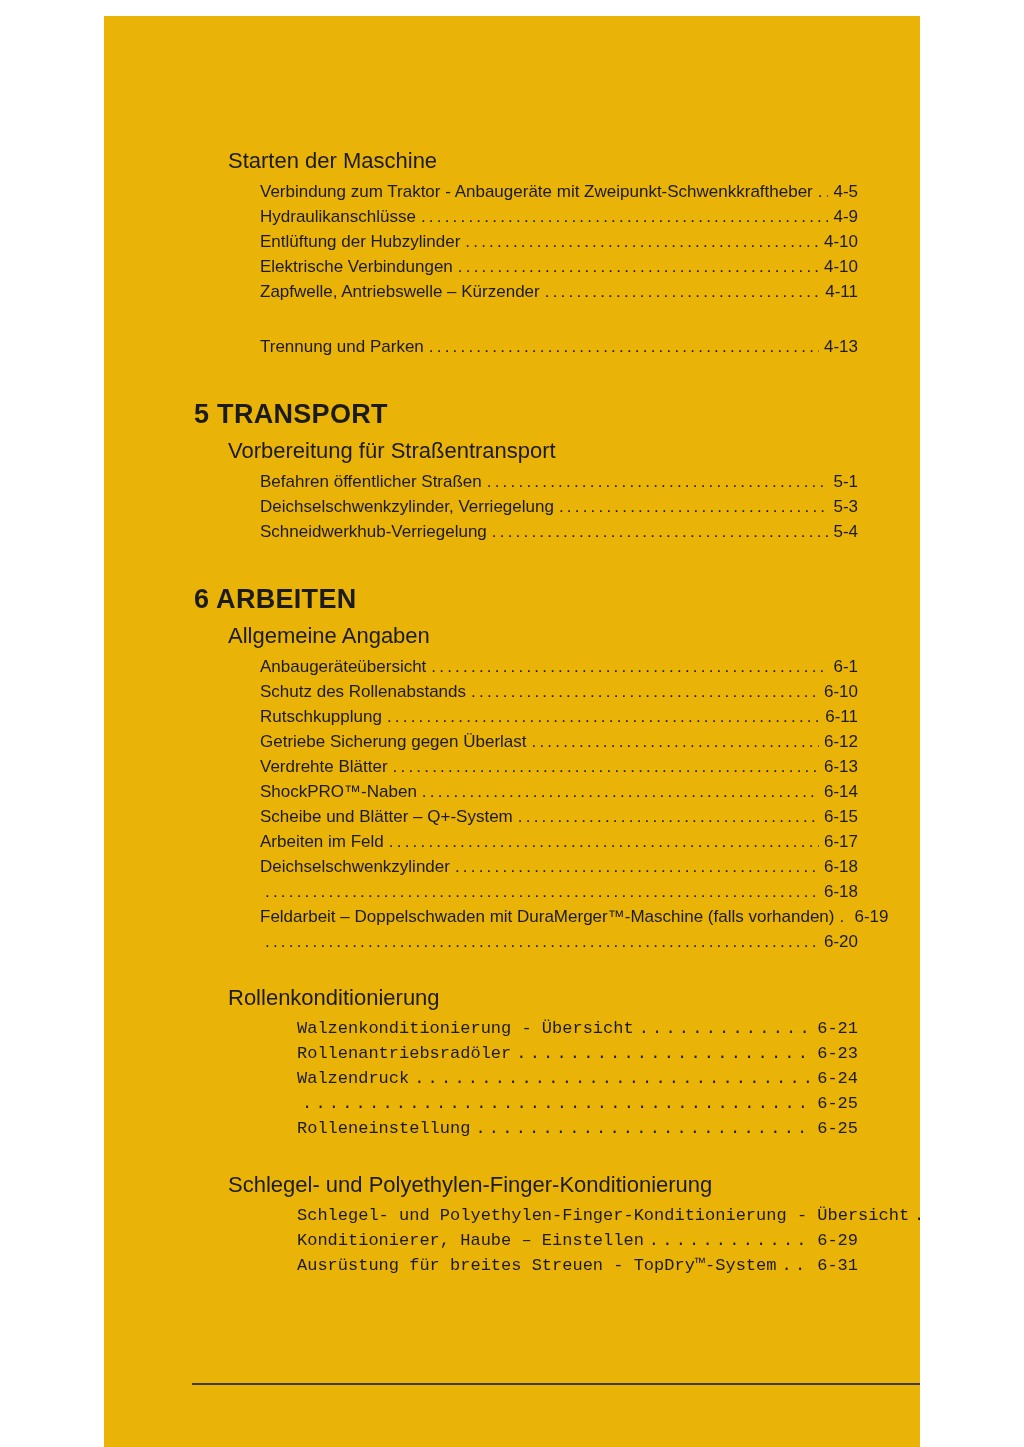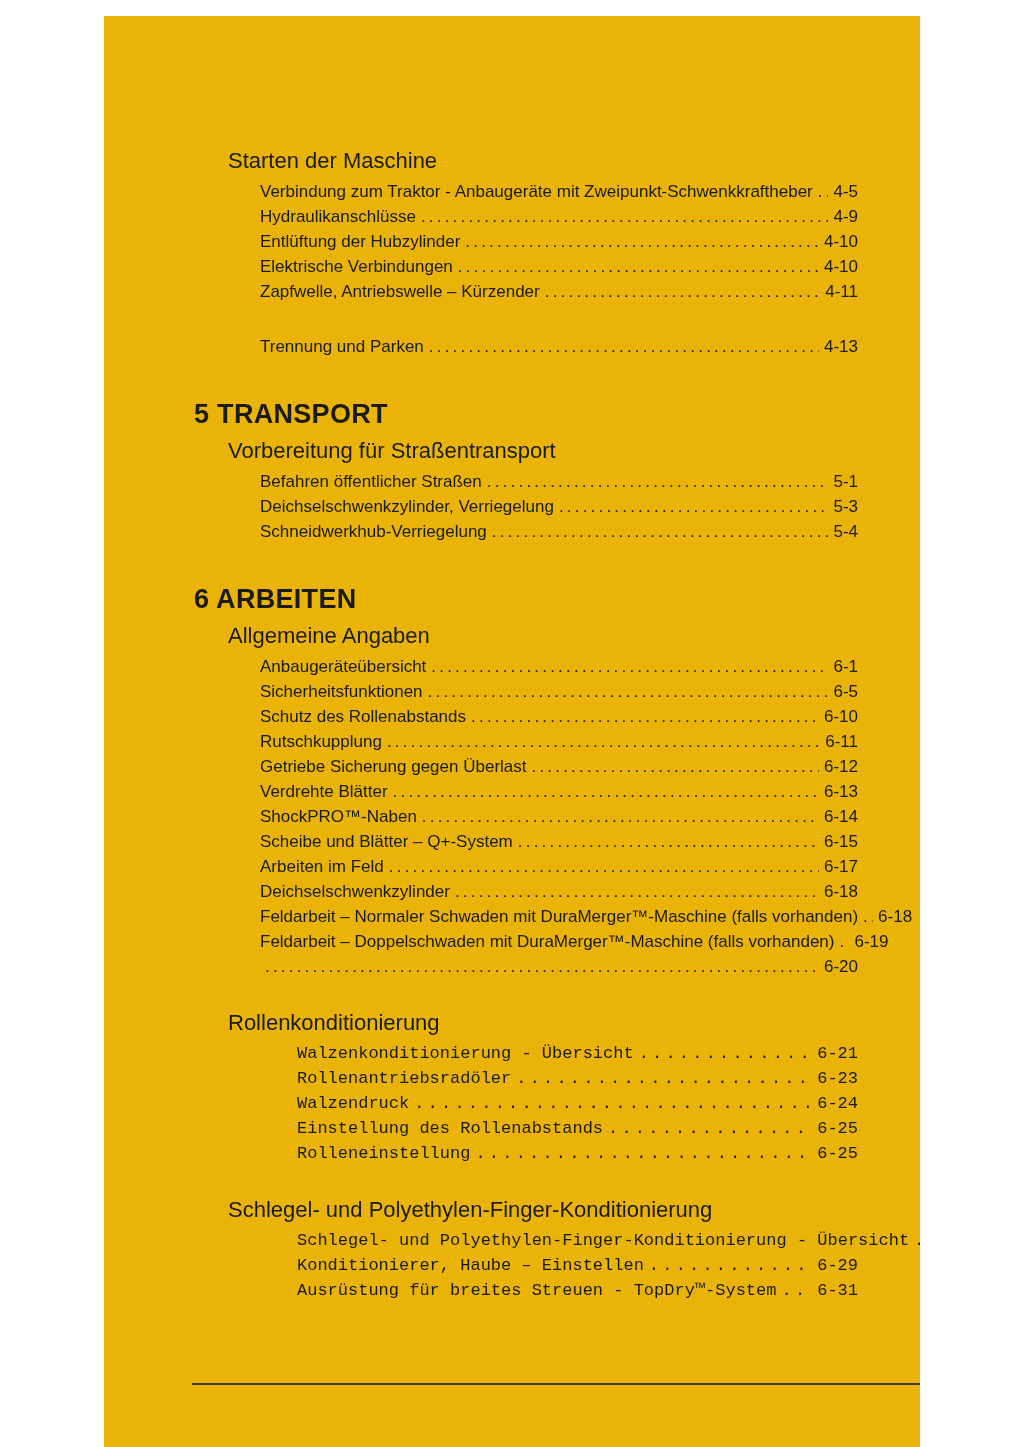--- a/index.html
+++ b/index.html
@@ -157,25 +157,20 @@
       <div class="chapter">6 ARBEITEN</div>
       <div class="section">
         <div class="section-title">Allgemeine Angaben</div>
         <div class="entries">
           <div class="entry">
             <span class="label">Anbaugeräteübersicht</span>
             <span class="leader"></span>
             <span class="page-num">6-1</span>
           </div>
           <div class="entry">
-            <span class="label">Sicherheitsfunktionen</span>
-            <span class="leader"></span>
-            <span class="page-num">6-5</span>
-          </div>
-          <div class="entry">
             <span class="label">Schutz des Rollenabstands</span>
             <span class="leader"></span>
             <span class="page-num">6-10</span>
           </div>
           <div class="entry">
             <span class="label">Rutschkupplung</span>
             <span class="leader"></span>
             <span class="page-num">6-11</span>
           </div>
           <div class="entry">
@@ -202,21 +197,20 @@
             <span class="label">Arbeiten im Feld</span>
             <span class="leader"></span>
             <span class="page-num">6-17</span>
           </div>
           <div class="entry">
             <span class="label">Deichselschwenkzylinder</span>
             <span class="leader"></span>
             <span class="page-num">6-18</span>
           </div>
           <div class="entry">
-            <span class="label">Feldarbeit – Normaler Schwaden mit DuraMerger™-Maschine (falls vorhanden)</span>
             <span class="leader"></span>
             <span class="page-num">6-18</span>
           </div>
           <div class="entry">
             <span class="label">Feldarbeit – Doppelschwaden mit DuraMerger™-Maschine (falls vorhanden)</span>
             <span class="leader"></span>
             <span class="page-num">6-19</span>
           </div>
           <div class="entry">
             <span class="leader"></span>
@@ -236,21 +230,20 @@
             <span class="label">Rollenantriebsradöler</span>
             <span class="leader"></span>
             <span class="page-num">6-23</span>
           </div>
           <div class="entry">
             <span class="label">Walzendruck</span>
             <span class="leader"></span>
             <span class="page-num">6-24</span>
           </div>
           <div class="entry">
-            <span class="label">Einstellung des Rollenabstands</span>
             <span class="leader"></span>
             <span class="page-num">6-25</span>
           </div>
           <div class="entry">
             <span class="label">Rolleneinstellung</span>
             <span class="leader"></span>
             <span class="page-num">6-25</span>
           </div>
         </div>
       </div>

